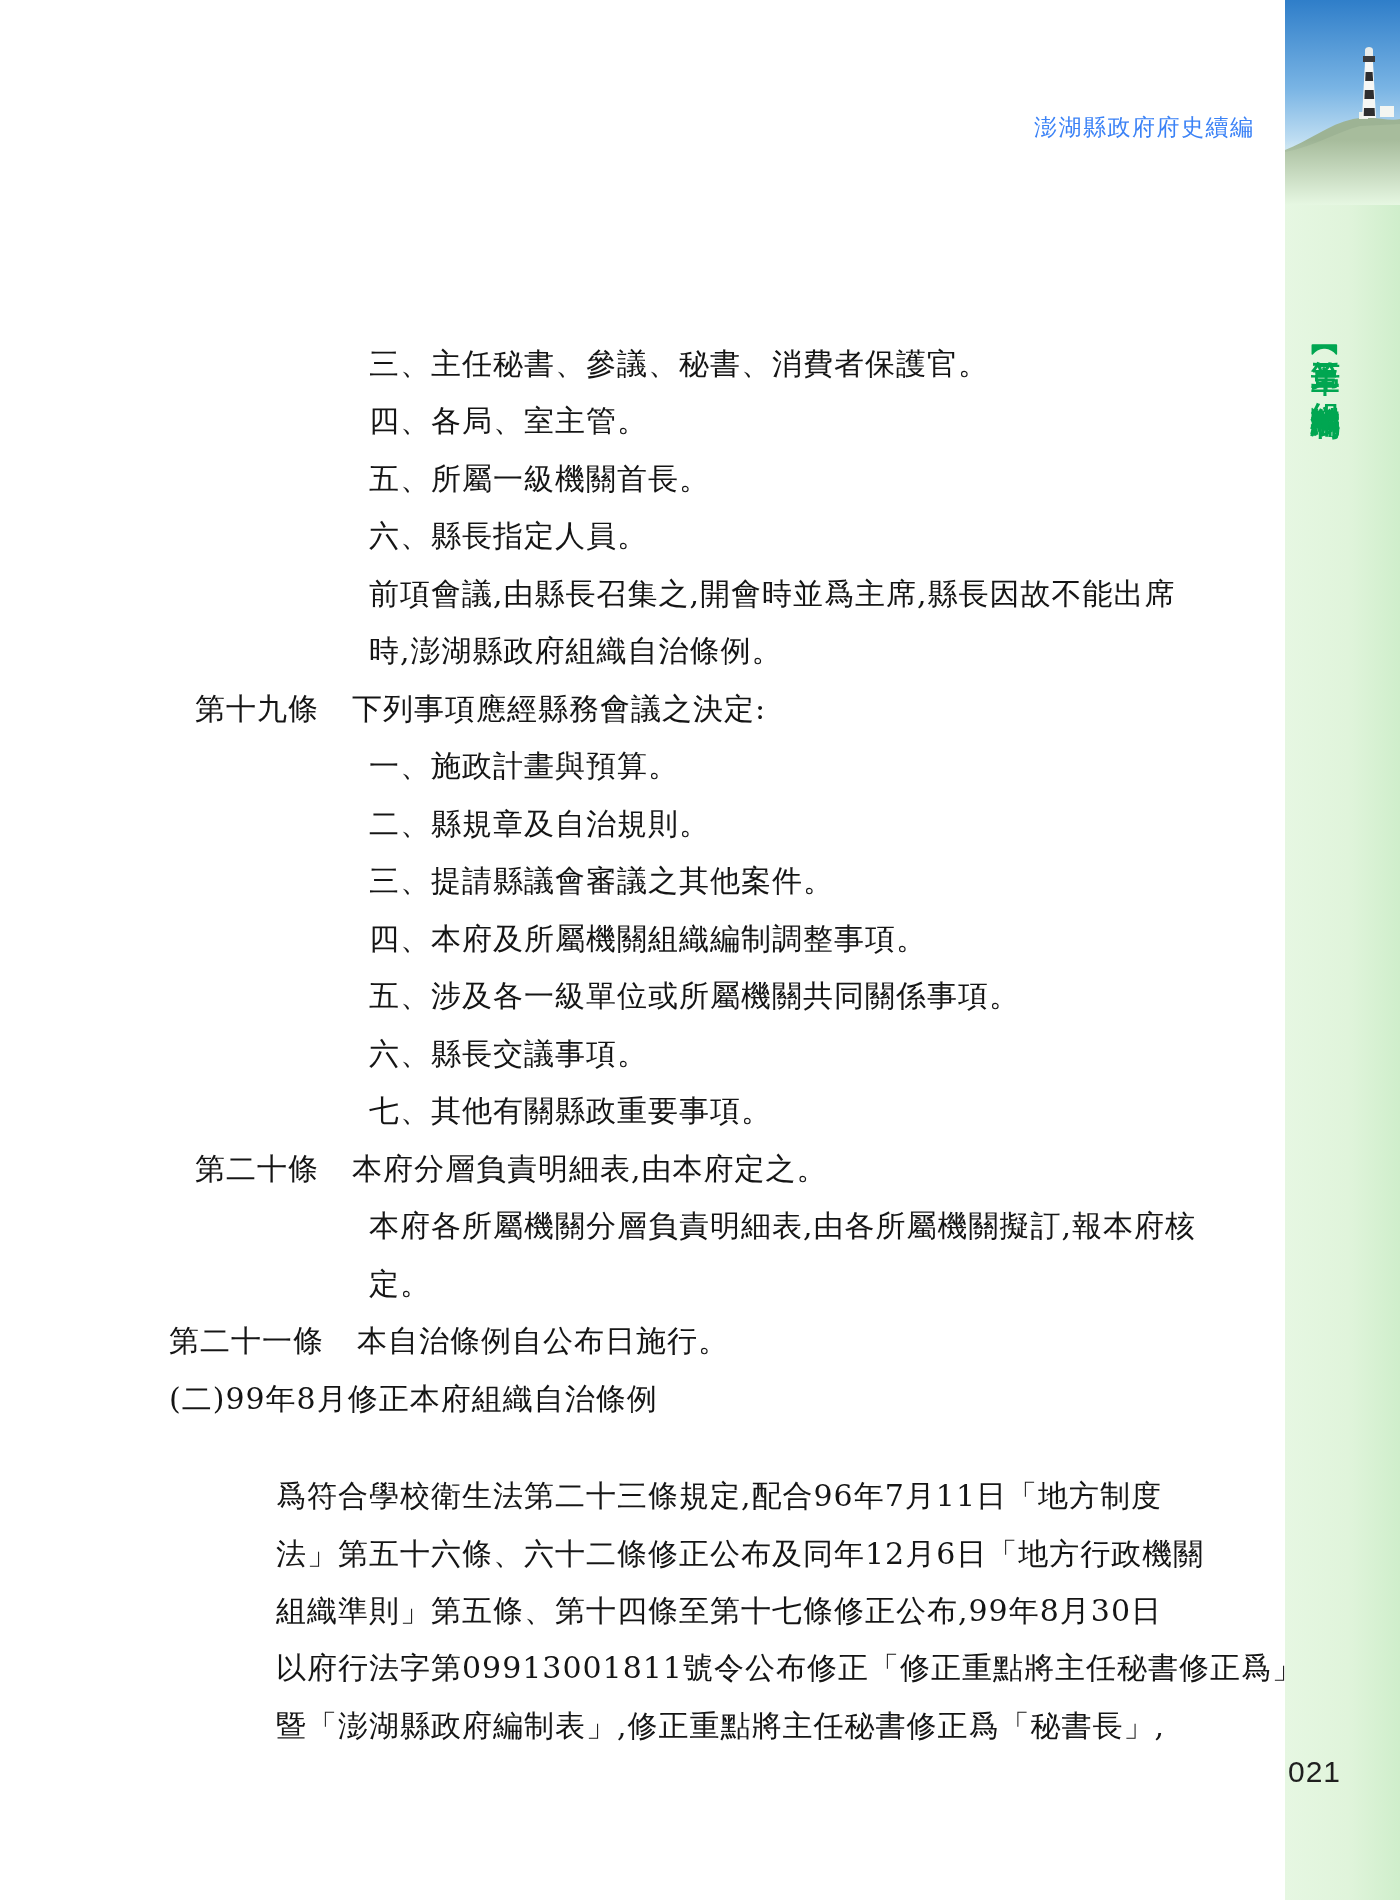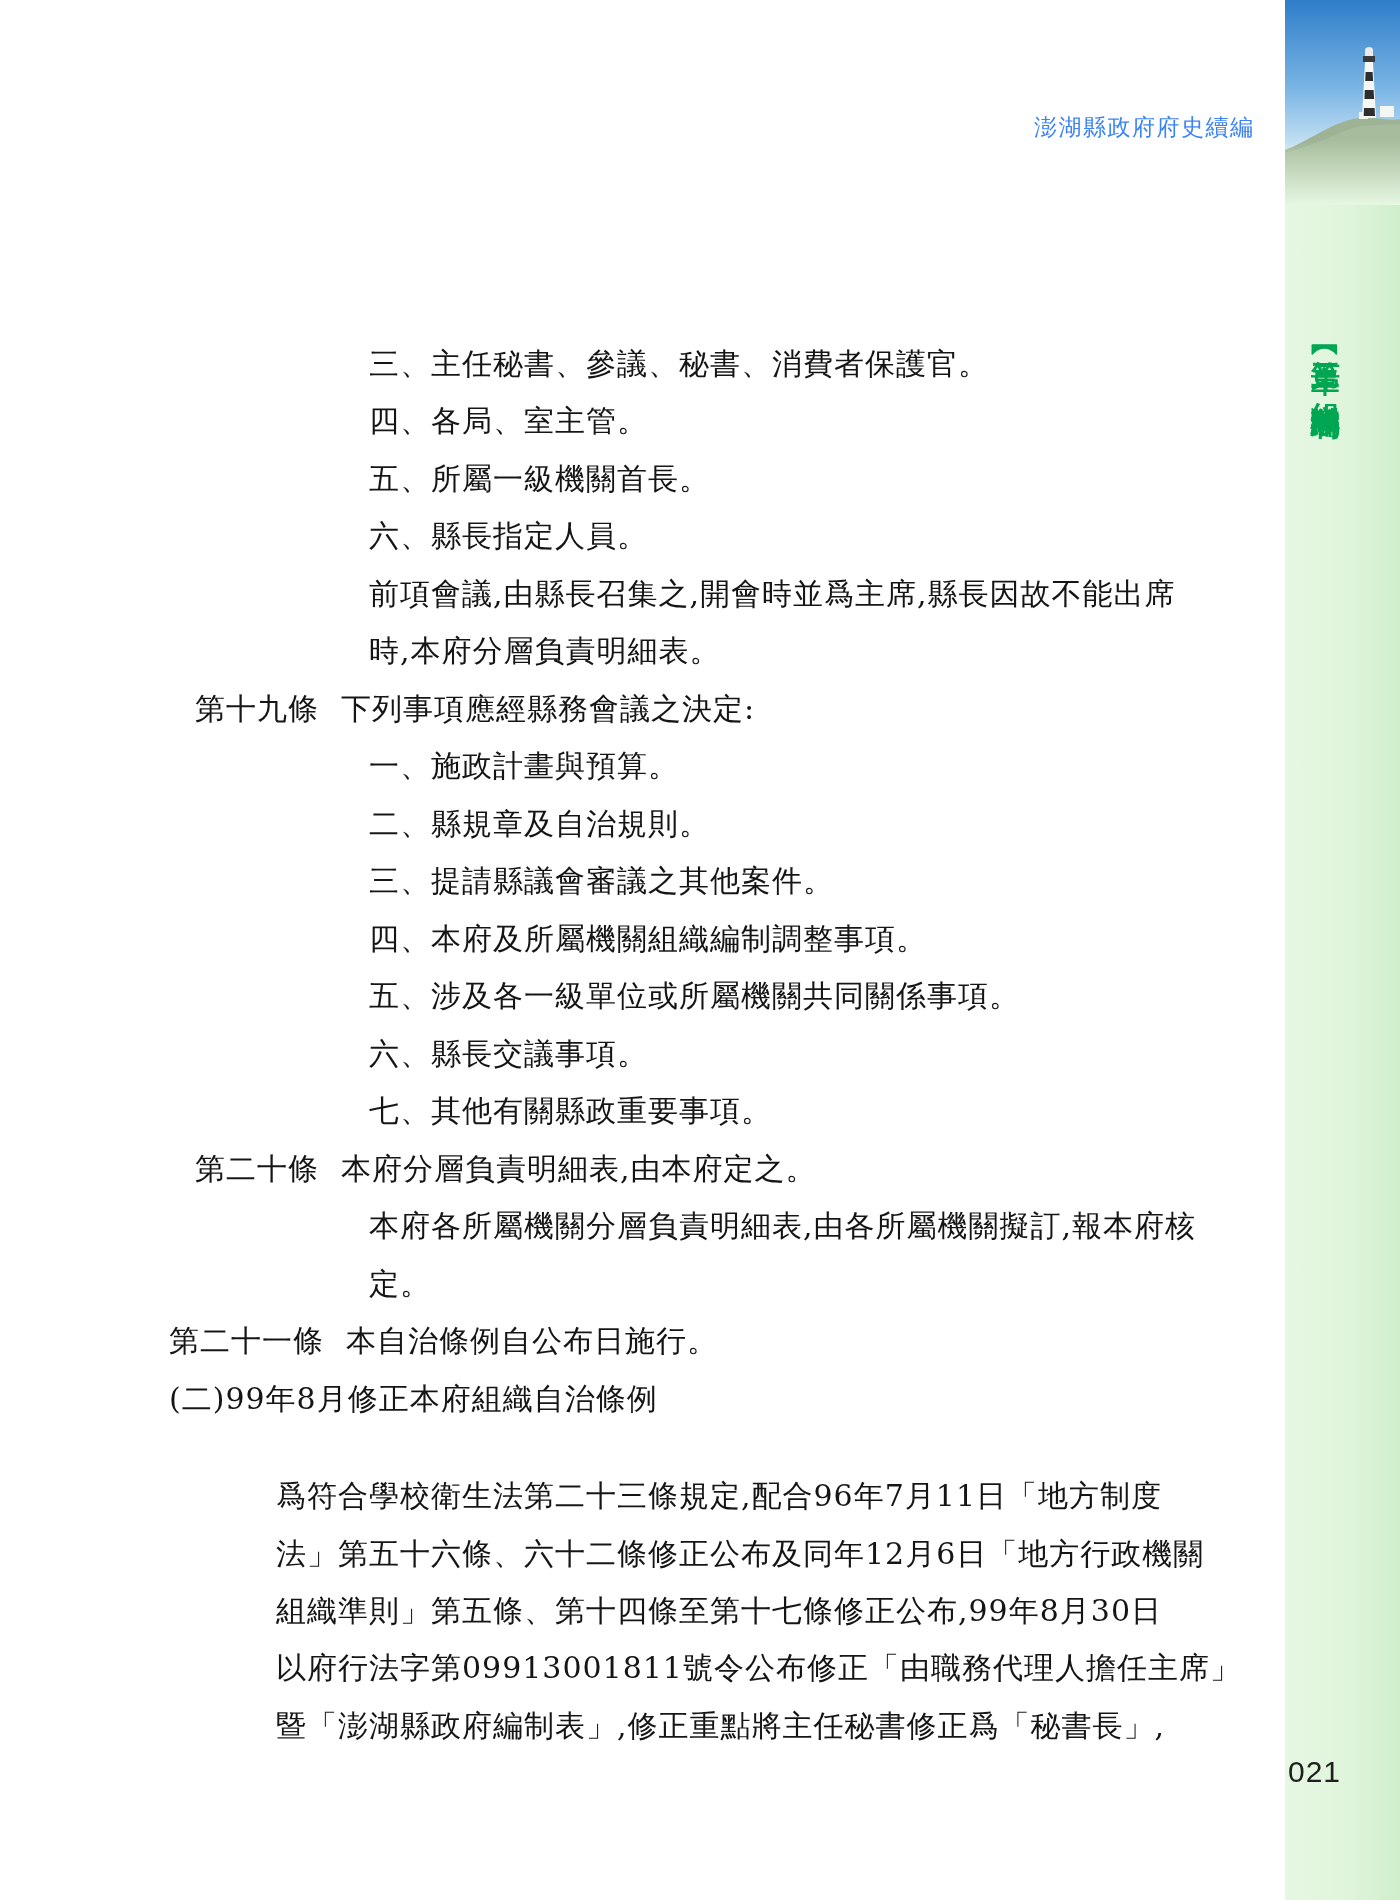--- a/index.html
+++ b/index.html
@@ -32,21 +32,21 @@
   }
   
   .line {
     position:absolute; white-space:nowrap;
     font-size:30px; line-height:40px; letter-spacing:1px; color:#151515;
   }
   .indent-item { left:350px;margin-left:19px; }
   .indent-art  { left:195px; }
   .indent-art-wide { left:169px; }
   .indent-para { left:276px;margin-top:40px; }
-  .art-label { display:inline-block; margin-right:22px;font-family:Liberation Serif, serif; }
+  .art-label { display:inline-block; margin-right:33px;font-family:Liberation Serif, serif; }
 </style>
 </head>
 <body>
 
 <div class="page">
 
   <div class="running-head">澎湖縣政府府史續編</div>
 
   <aside class="sidebar">
     <div class="lighthouse">
@@ -79,21 +79,21 @@
     <div class="chapter-label">【第三章 組織編制】</div>
     <div class="page-number">021</div>
   </aside>
 
   <main>
     <div class="line indent-item" style="top:344px">三、主任秘書、參議、秘書、消費者保護官。</div>
     <div class="line indent-item" style="top:401px">四、各局、室主管。</div>
     <div class="line indent-item" style="top:459px">五、所屬一級機關首長。</div>
     <div class="line indent-item" style="top:516px">六、縣長指定人員。</div>
     <div class="line indent-item" style="top:574px">前項會議,由縣長召集之,開會時並爲主席,縣長因故不能出席</div>
-    <div class="line indent-item" style="top:631px">時,本府分層負責明細表。</div>
+    <div class="line indent-item" style="top:631px">時,澎湖縣政府組織自治條例。</div>
 
     <div class="line indent-art" style="top:689px">
       <span class="art-label">第十九條</span><span>下列事項應經縣務會議之決定:</span>
     </div>
 
     <div class="line indent-item" style="top:746px">一、施政計畫與預算。</div>
     <div class="line indent-item" style="top:804px">二、縣規章及自治規則。</div>
     <div class="line indent-item" style="top:861px">三、提請縣議會審議之其他案件。</div>
     <div class="line indent-item" style="top:919px">四、本府及所屬機關組織編制調整事項。</div>
     <div class="line indent-item" style="top:976px">五、涉及各一級單位或所屬機關共同關係事項。</div>
@@ -109,17 +109,17 @@
 
     <div class="line indent-art-wide" style="top:1321px">
       <span class="art-label">第二十一條</span><span>本自治條例自公布日施行。</span>
     </div>
 
     <div class="line indent-art-wide" style="top:1379px">(二)99年8月修正本府組織自治條例</div>
 
     <div class="line indent-para" style="top:1436px">爲符合學校衛生法第二十三條規定,配合96年7月11日「地方制度</div>
     <div class="line indent-para" style="top:1494px">法」第五十六條、六十二條修正公布及同年12月6日「地方行政機關</div>
     <div class="line indent-para" style="top:1551px">組織準則」第五條、第十四條至第十七條修正公布,99年8月30日</div>
-    <div class="line indent-para" style="top:1608px">以府行法字第09913001811號令公布修正「由職務代理人擔任主席」</div>
+    <div class="line indent-para" style="top:1608px">以府行法字第09913001811號令公布修正「修正重點將主任秘書修正爲」</div>
     <div class="line indent-para" style="top:1666px">暨「澎湖縣政府編制表」,修正重點將主任秘書修正爲「秘書長」,</div>
   </main>
 
 </div>
 
 </body></html>

